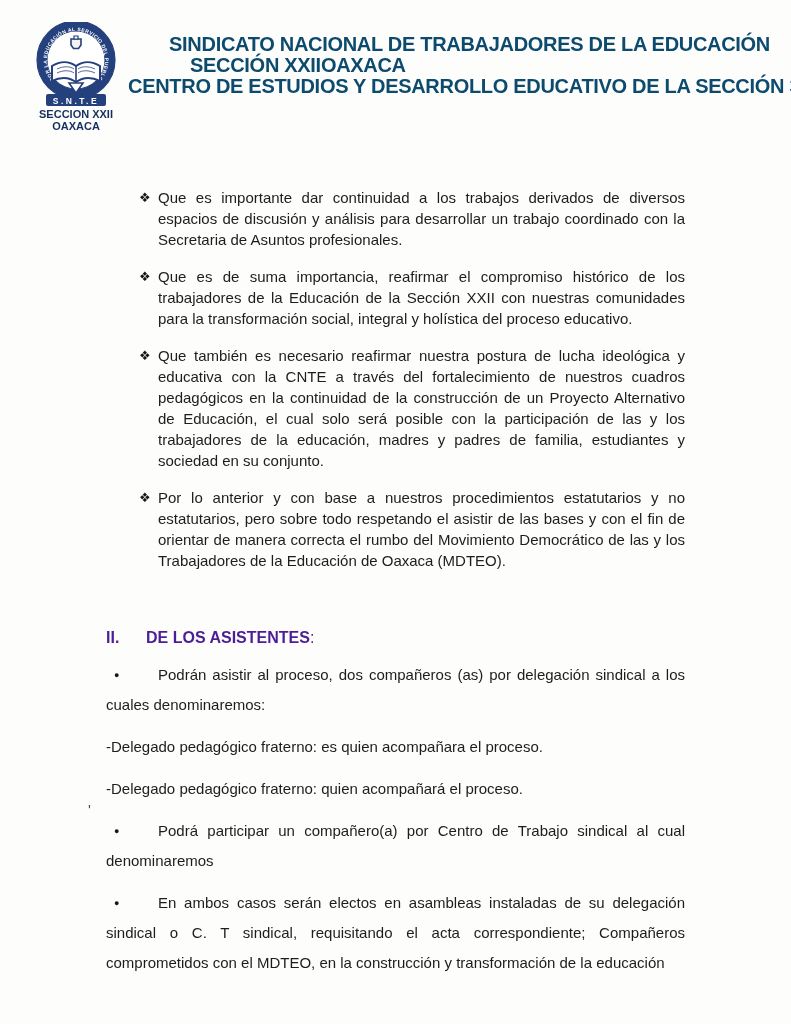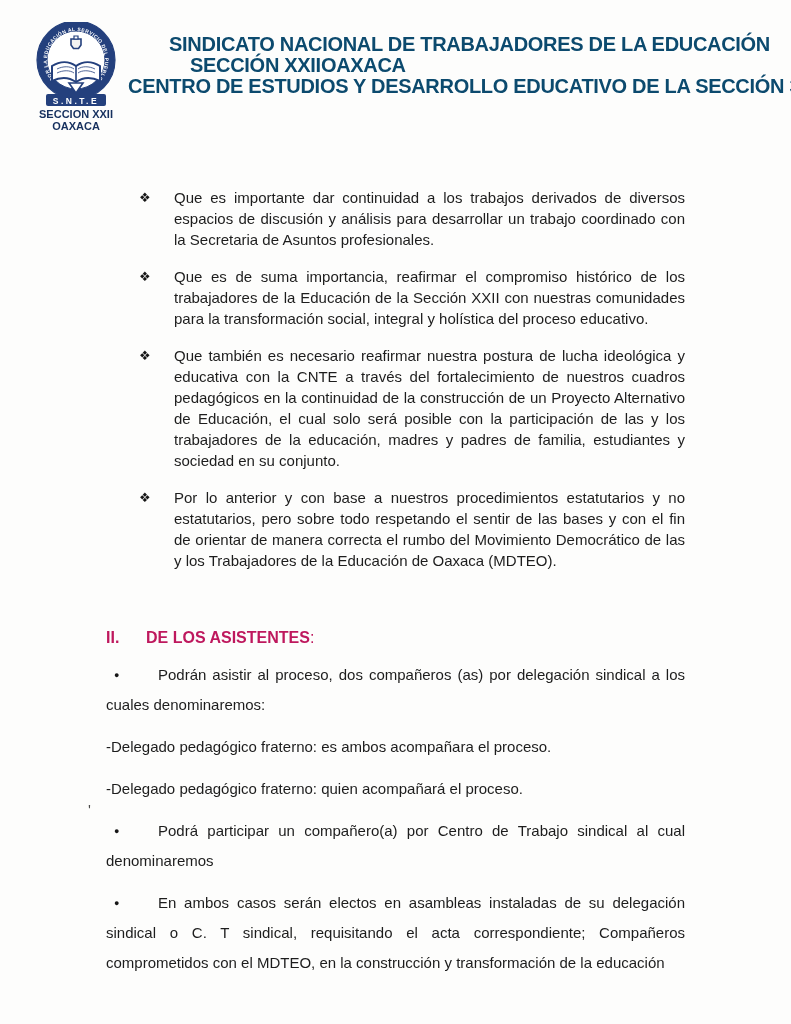--- a/index.html
+++ b/index.html
@@ -12,22 +12,22 @@
   
   .letterhead{display:flex;align-items:flex-start;padding:22px 12px 0 24px;}
   .lh-center{flex:1;padding-top:12px;font-weight:bold;font-size:20px;line-height:21px;letter-spacing:-0.3px;color:#0c4a6e;}
   .lh-line{text-align:center;white-space:nowrap;}
   .lh-line2{display:flex;justify-content:flex-start;padding:0 16px 0 62px;}
   .logo{flex:0 0 auto;}
   
   .content{position:absolute;left:106px;right:106px;top:187px;}
   .premise{display:flex;margin:0 0 16px 0;}
   .premise .diamond{flex:0 0 19px;margin-left:33px;font-size:13px;line-height:21px;color:#161616;}
-  .premise .ptext{flex:1;text-align:justify;font-size:15px;line-height:21px;margin-left:16px;}
-  .section-heading{margin:56px 0 0 0;font-size:16px;font-weight:bold;line-height:21px;color:#be185d;}
+  .premise .ptext{flex:1;text-align:justify;font-size:15px;line-height:21px;}
+  .section-heading{margin:56px 0 0 0;font-size:16px;font-weight:bold;line-height:21px;color:#4c1d95;}
   .section-heading .num{display:inline-block;width:40px;}
   .section-heading .colon{font-weight:normal;}
   .item{margin:12px 0 0 0;font-size:15px;line-height:30px;text-align:justify;}
   .item .dot{display:inline-block;width:9px;margin-left:8px;font-size:9px;vertical-align:2px;color:#161616;}
   .item .tab{display:inline-block;width:35px;}
   .stray{position:absolute;left:88px;top:801px;font-size:15px;color:#4a4a4a;}
 </style>
 </head>
 <body>
 
@@ -113,32 +113,32 @@
       <div class="premise">
         <span class="diamond">❖</span>
         <div class="ptext">Que es de suma importancia, reafirmar el compromiso histórico de los trabajadores de la Educación de la Sección XXII con nuestras comunidades para la transformación social, integral y holística del proceso educativo.</div>
       </div>
       <div class="premise">
         <span class="diamond">❖</span>
         <div class="ptext">Que también es necesario reafirmar nuestra postura de lucha ideológica y educativa con la CNTE a través del fortalecimiento de nuestros cuadros pedagógicos en la continuidad de la construcción de un Proyecto Alternativo de Educación, el cual solo será posible con la participación de las y los trabajadores de la educación, madres y padres de familia, estudiantes y sociedad en su conjunto.</div>
       </div>
       <div class="premise">
         <span class="diamond">❖</span>
-        <div class="ptext">Por lo anterior y con base a nuestros procedimientos estatutarios y no estatutarios, pero sobre todo respetando el sentir de las bases y con el fin de orientar de manera correcta el rumbo del Movimiento Democrático de las y los Trabajadores de la Educación de Oaxaca (MDTEO).</div>
+        <div class="ptext">Por lo anterior y con base a nuestros procedimientos estatutarios y no estatutarios, pero sobre todo respetando el asistir de las bases y con el fin de orientar de manera correcta el rumbo del Movimiento Democrático de las y los Trabajadores de la Educación de Oaxaca (MDTEO).</div>
       </div>
     </section>
 
     <h2 class="section-heading">
       <span class="num">II.</span><span>DE LOS ASISTENTES</span><span class="colon">:</span>
     </h2>
 
     <p class="item">
       <span class="dot">●</span><span class="tab"></span><span>Podrán asistir al proceso, dos compañeros (as) por delegación sindical a los cuales denominaremos:</span>
     </p>
-    <p class="item">-Delegado pedagógico fraterno: es ambos acompañara el proceso.</p>
+    <p class="item">-Delegado pedagógico fraterno: es quien acompañara el proceso.</p>
     <p class="item">-Delegado pedagógico fraterno: quien acompañará el proceso.</p>
     <p class="item">
       <span class="dot">●</span><span class="tab"></span><span>Podrá participar un compañero(a) por Centro de Trabajo sindical al cual denominaremos</span>
     </p>
     <p class="item">
       <span class="dot">●</span><span class="tab"></span><span>En ambos casos serán electos en asambleas instaladas de su delegación sindical o C. T sindical, requisitando el acta correspondiente; Compañeros comprometidos con el MDTEO, en la construcción y transformación de la educación</span>
     </p>
   </main>
 
   <span class="stray">'</span>

